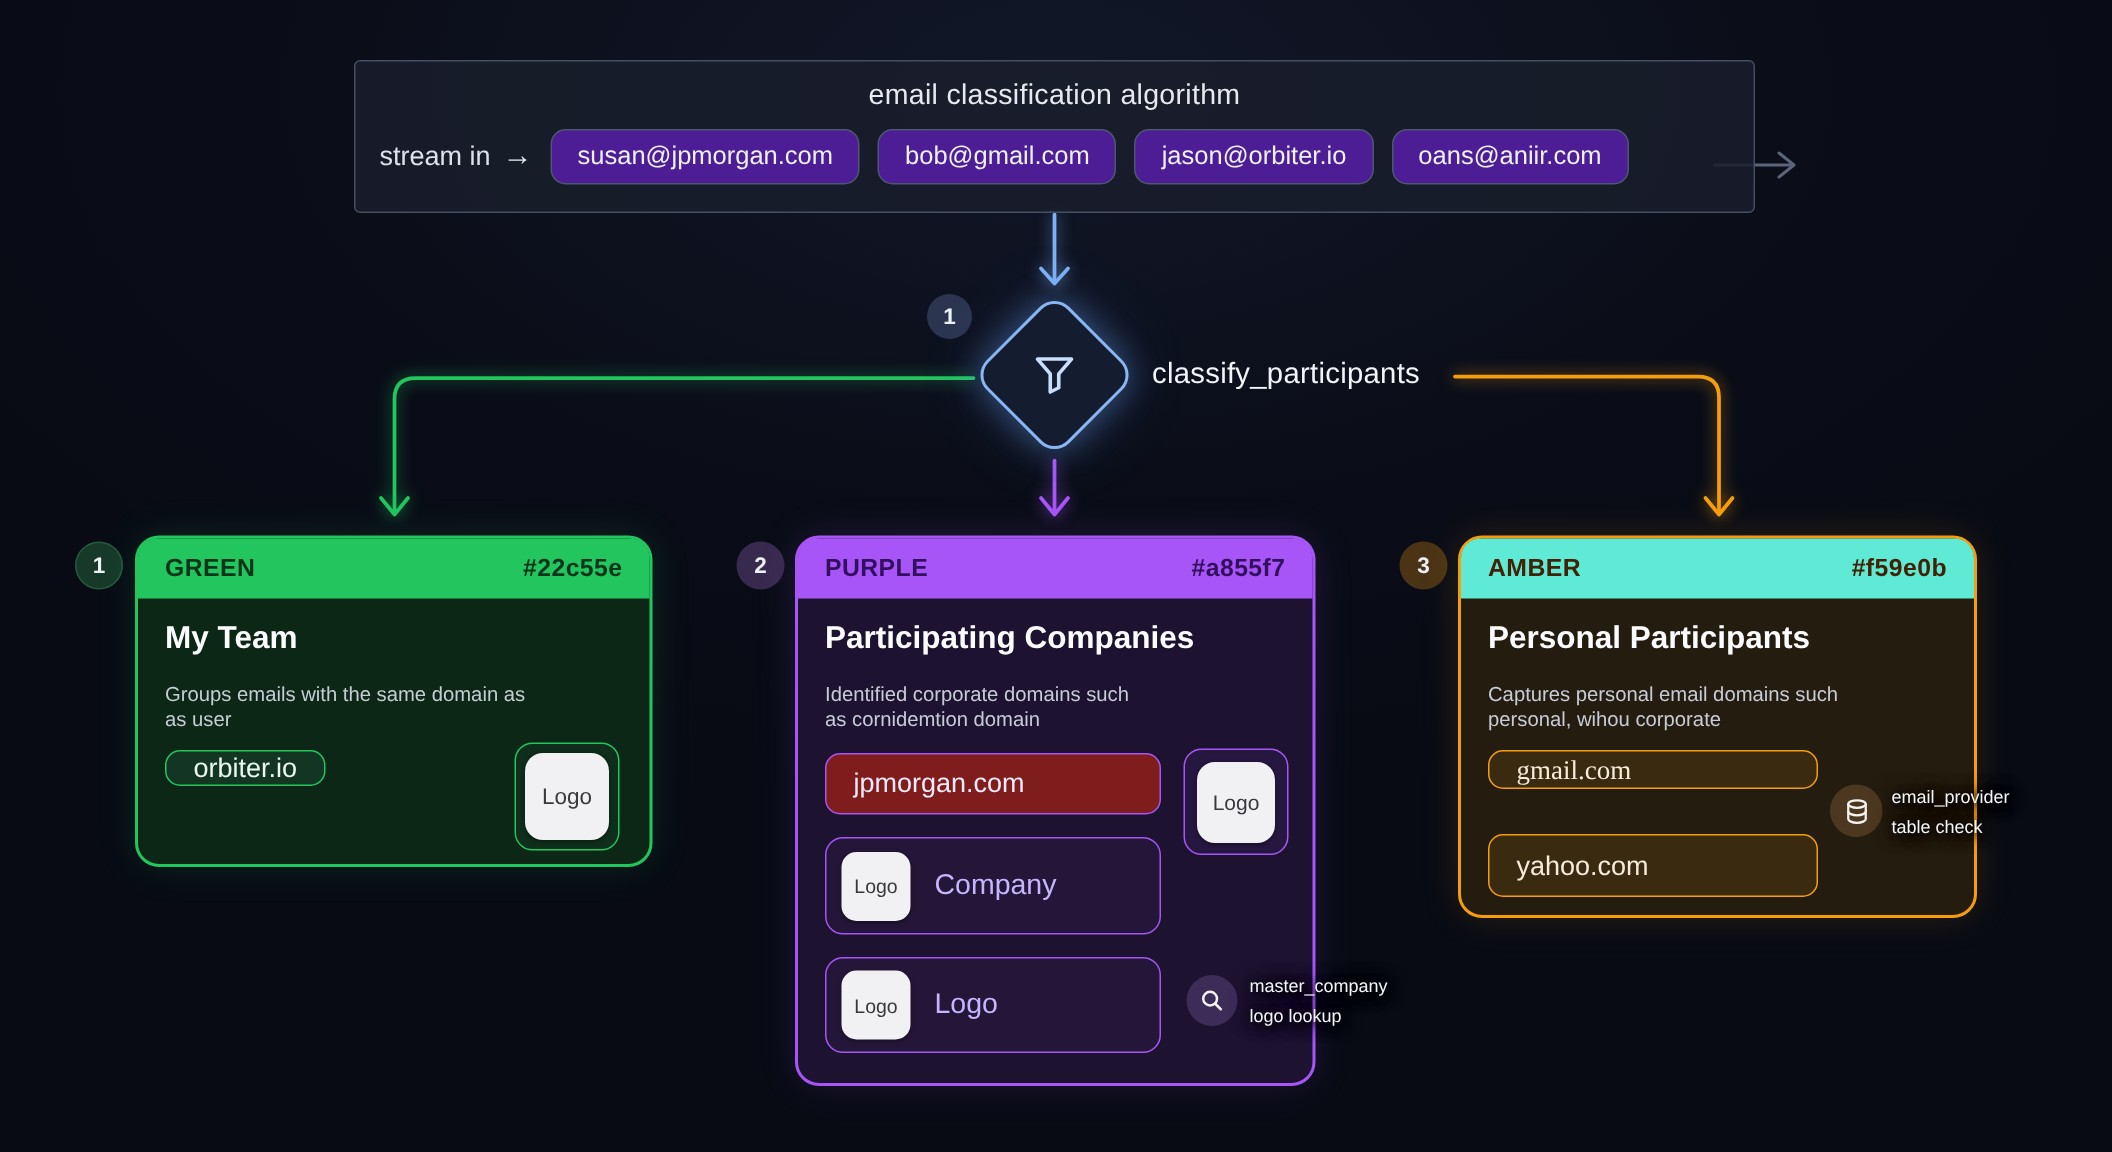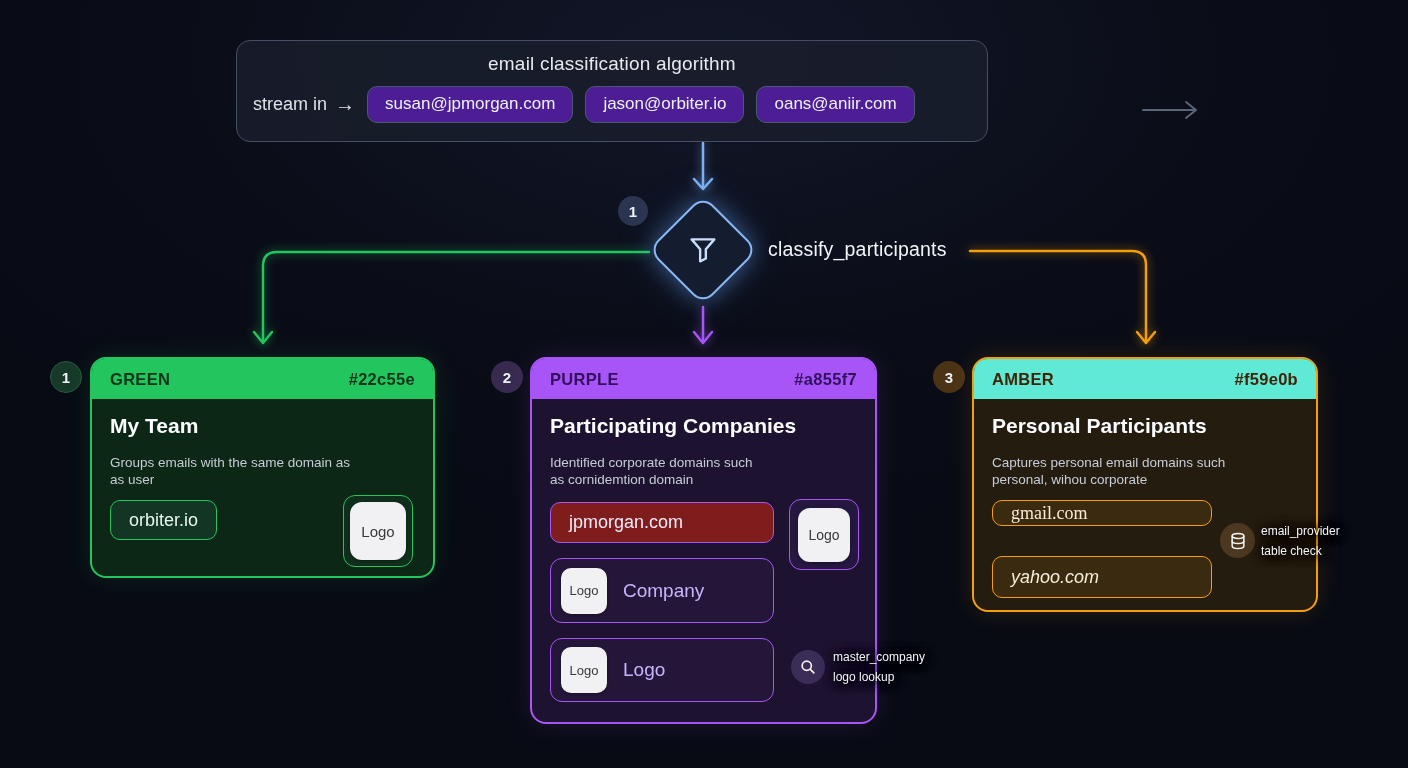--- a/index.html
+++ b/index.html
@@ -6,22 +6,22 @@
   html,body { width:1408px; height:768px; overflow:hidden; }
   body {
     font-family:"Liberation Sans", sans-serif;
     background:radial-gradient(900px 480px at 50% 8%, #121729 0%, #0a0d17 60%, #080b14 100%);
     color:#e8eaf0; position:relative;
   }
   .abs { position:absolute; }
 
   
   .stream-box {
-    left:236px; top:40px; width:752px; height:102px;
-    background:#191e2cde; border:1.5px solid #454e63; border-radius:14px;
+    left:236px; top:40px; width:934px; height:102px;
+    background:#191e2cde; border:1.5px solid #454e63; border-radius:4px;
   }
   .stream-title { text-align:center; margin-top:12px; font-size:19px; color:#e7e9ee; letter-spacing:.2px; }
   .stream-row { display:flex; align-items:center; gap:12px; padding:0 16px; margin-top:11px; }
   .stream-label { font-size:18px; color:#dde1e9; display:flex; align-items:center; gap:8px; white-space:nowrap; }
   .stream-arrow-glyph { font-size:20px; color:#e3e7ee; }
   .email-pill {
     height:37px; line-height:34px; padding:0 17px; font-size:17px; color:#eef0f4;
     border:1.5px solid #4d5770; border-radius:10px; background:#4c1d95; white-space:nowrap;
   }
 
@@ -63,38 +63,38 @@
   .card-purple { left:530px; top:357px; width:347px; height:367px; background:#1d1330; border-color:#a855f7; box-shadow:0 0 26px rgba(168,85,247,.14); }
   .card-purple .card-header { background:#a855f7; color:#33105f;align-items:center; }
   .card-amber { left:972px; top:357px; width:346px; height:255px; background:#251c10; border-color:#f59e0b; box-shadow:0 0 26px rgba(245,158,11,.14); }
   .card-amber .card-header { background:#5eead4; color:#432106; }
 
   .badge-green  { left:50px;  top:361px; background:#17392a; border:1px solid #255b3d; }
   .badge-purple { left:491px; top:361px; background:#372a4e; }
   .badge-amber  { left:933px; top:361px; background:#4a3415; }
 
   
-  .green-domain { left:18px; top:141px; height:40px; border-color:#22c55e; background:#123524; color:#e9f7ef; }
+  .green-domain { left:18px; top:141px; height:24px; border-color:#22c55e; background:#123524; color:#e9f7ef; }
   .green-logo-outer { right:20px; top:136px; width:70px; height:72px; border-color:#22c55e; background:#0f2e1b; }
   .green-logo-outer .logo-chip { width:56px; height:58px; font-size:15px; }
 
   
   .purple-domain { left:18px; top:143px; width:224px; height:41px; border-color:#a855f7; background:#7f1d1d; color:#f1eafb; }
   .purple-logo-outer { left:257px; top:140px; width:70px; height:71px; border-color:#a855f7; background:#251740; }
   .purple-logo-outer .logo-chip { width:52px; height:54px; font-size:14px; }
   .purple-row { position:absolute; left:18px; width:224px; border:1.5px solid #a855f7; background:#241638; border-radius:12px; display:flex; align-items:center; gap:16px; padding:0 10px; }
   .purple-row .logo-chip { width:46px; height:46px; font-size:13px; border-radius:10px; }
   .purple-row-label { font-size:19px; color:#c4b5fd; }
   .purple-row-1 { top:199px; height:65px; }
   .purple-row-2 { top:279px; height:64px; }
 
   
   .amber-pill { border-color:#f59e0b; background:#3a2a10; color:#f6ecd9; }
   .amber-pill-1 { left:18px; top:141px; width:220px; height:26px;font-family:Liberation Serif, serif; }
-  .amber-pill-2 { left:18px; top:197px; width:220px; height:42px;font-style:italic; }
+  .amber-pill-2 { left:18px; top:197px; width:220px; height:42px; }
 
   
   .annot-icon { border-radius:50%; display:flex; align-items:center; justify-content:center; }
   .annot-magnifier { left:791px; top:650px; width:34px; height:34px; background:#3c2c58; }
   .annot-db { left:1220px; top:523px; width:35px; height:35px; background:#4c3820; }
   .annot-text { font-size:12px; line-height:20px; color:#f4f5f8; white-space:pre-line;
     text-shadow:0 0 6px rgba(5,6,12,.95), 0 0 14px rgba(5,6,12,.9), 2px 2px 8px rgba(5,6,12,.95); }
   .annot-text-lookup { left:833px; top:647px; }
   .annot-text-provider { left:1261px; top:521px; }
 </style>
@@ -130,20 +130,21 @@
 </svg>
 
 <div class="stream-box abs">
   <div class="stream-title">email classification algorithm</div>
   <div class="stream-row">
     <div class="stream-label">
       <span>stream in</span>
       <span class="stream-arrow-glyph">→</span>
     </div>
     <div class="email-pill">susan@jpmorgan.com</div>
+    <div class="email-pill">bob@gmail.com</div>
     <div class="email-pill">jason@orbiter.io</div>
     <div class="email-pill">oans@aniir.com</div>
   </div>
 </div>
 
 <div class="badge badge-diamond abs">1</div>
 <div class="diamond-shape abs"></div>
 <div class="funnel-wrap abs">
   <svg viewBox="0 0 24 24" width="34" height="34" fill="none" stroke-width="1.7" stroke-linejoin="round" stroke-linecap="round">
     <path d="M4 4.5 H20 L14 11.5 V18 L10 20 V11.5 L4 4.5 Z" stroke="#c9defb"></path>

